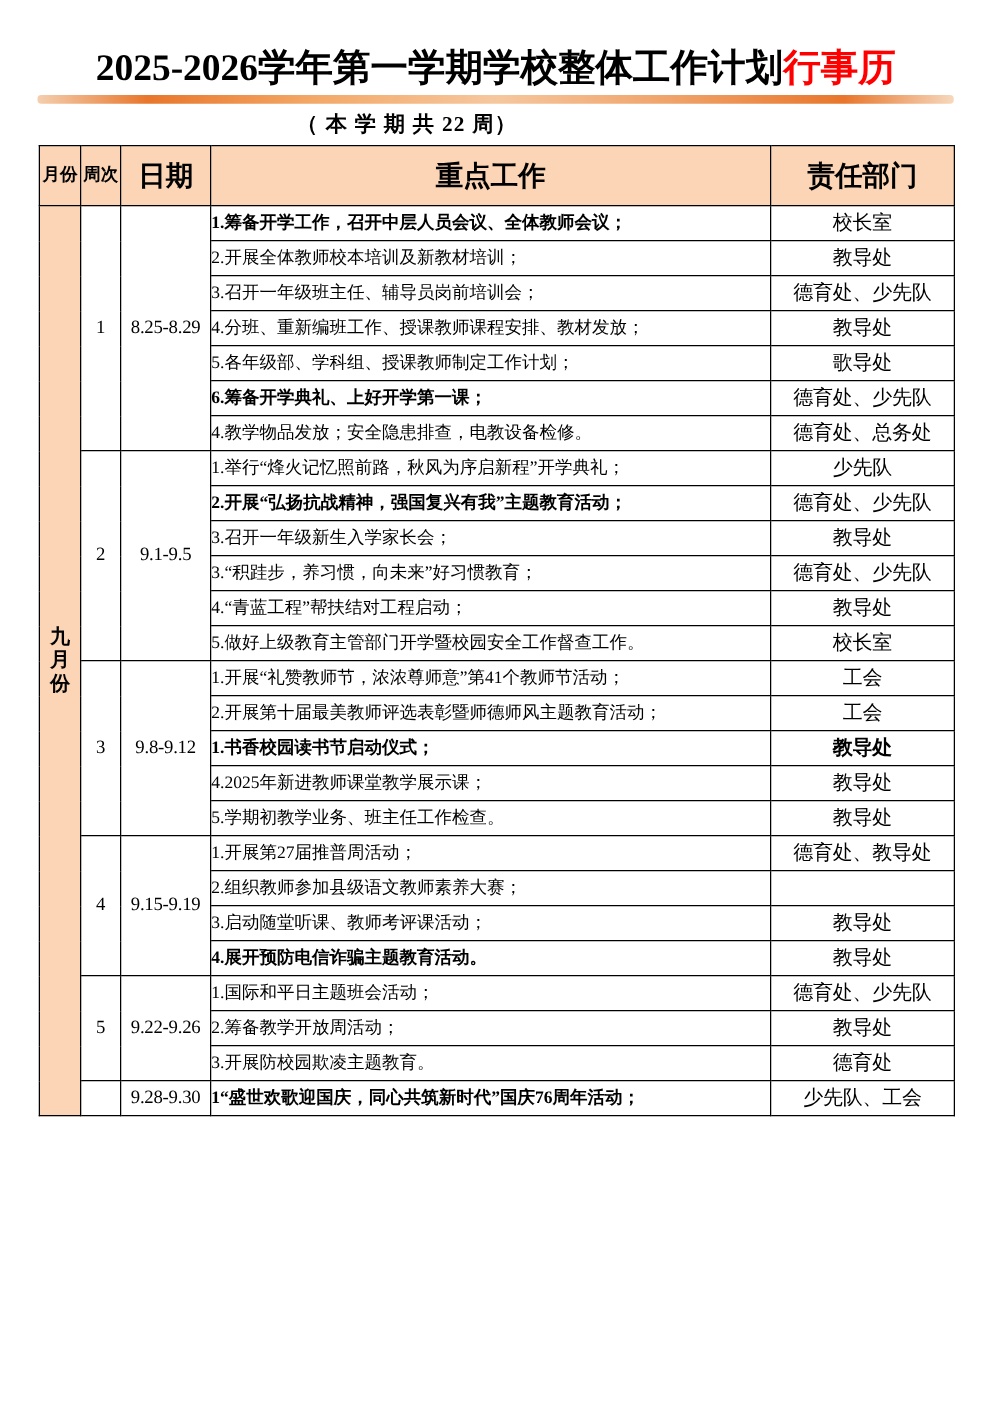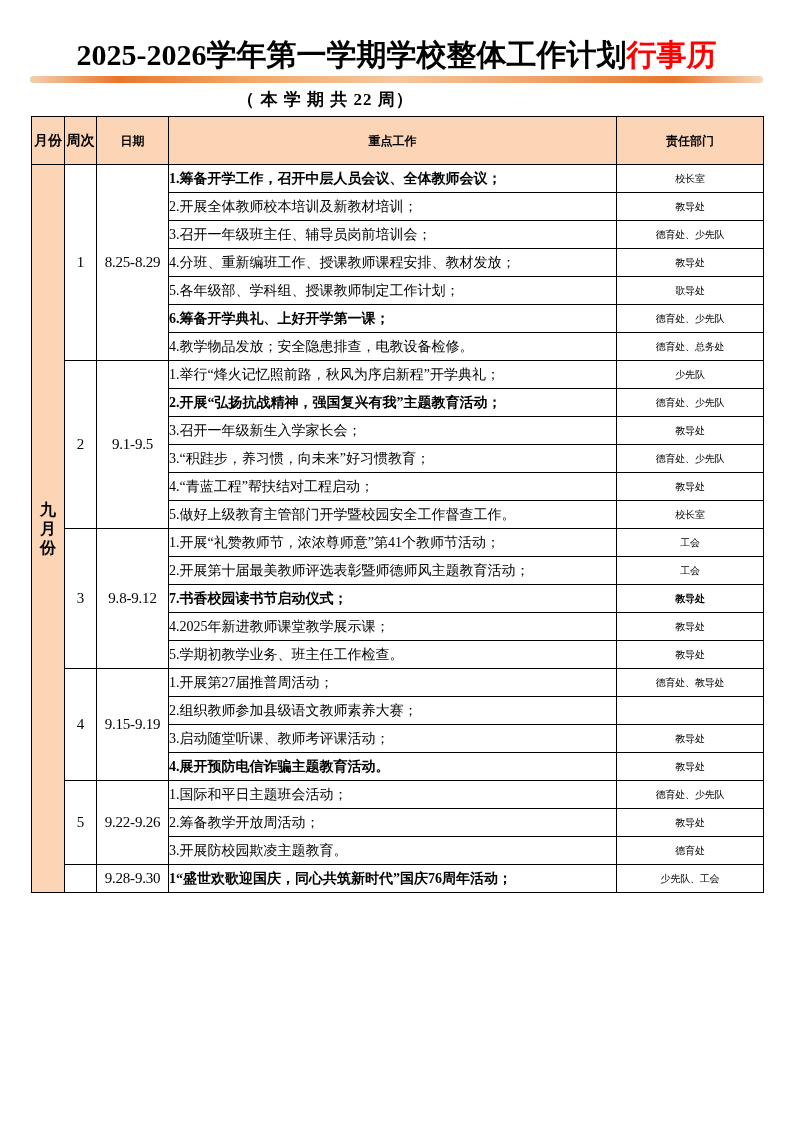--- a/index.html
+++ b/index.html
@@ -87,21 +87,21 @@
   
   col.c-month { width: 33px; }
   col.c-week  { width: 32px; }
   col.c-date  { width: 72px; }
   col.c-work  { width: 448px; }
   col.c-dept  { width: 147px; }
 
   thead th {
     background: #FBD5B5;
     height: 47px;
-    font-size: 12px;
+    font-size: 22px;
     font-weight: bold;
     text-align: center;
     line-height: 20px;
   }
   th.hd-narrow {
     font-size: 14px;
     line-height: 17px;
   }
 
   td.month-cell {
@@ -134,21 +134,21 @@
   td.work-cell {
     text-align: left;
     font-size: 14px;
     padding: 4px 3px 4px 6px;
     line-height: 19px;
     height: 27px;
     margin-top: 34px;
   }
   td.dept-cell {
     text-align: center;
-    font-size: 10px;
+    font-size: 16px;
     white-space: nowrap;
     letter-spacing: -0.2px;
   }
   .red { color: #FF0000; font-weight: bold; }
   .blk { color: #000000; }
 </style>
 </head>
 <body>
 
 <div class="page">
@@ -244,21 +244,21 @@
           <td class="week-cell" rowspan="5">3</td>
           <td class="date-cell" rowspan="5">9.8-9.12</td>
           <td class="work-cell blk">1.开展“礼赞教师节，浓浓尊师意”第41个教师节活动；</td>
           <td class="dept-cell blk">工会</td>
         </tr>
         <tr>
           <td class="work-cell blk">2.开展第十届最美教师评选表彰暨师德师风主题教育活动；</td>
           <td class="dept-cell blk">工会</td>
         </tr>
         <tr>
-          <td class="work-cell red">7.书香校园读书节启动仪式；</td>
+          <td class="work-cell red">1.书香校园读书节启动仪式；</td>
           <td class="dept-cell red">教导处</td>
         </tr>
         <tr>
           <td class="work-cell blk">4.2025年新进教师课堂教学展示课；</td>
           <td class="dept-cell blk">教导处</td>
         </tr>
         <tr>
           <td class="work-cell blk">5.学期初教学业务、班主任工作检查。</td>
           <td class="dept-cell blk">教导处</td>
         </tr>

